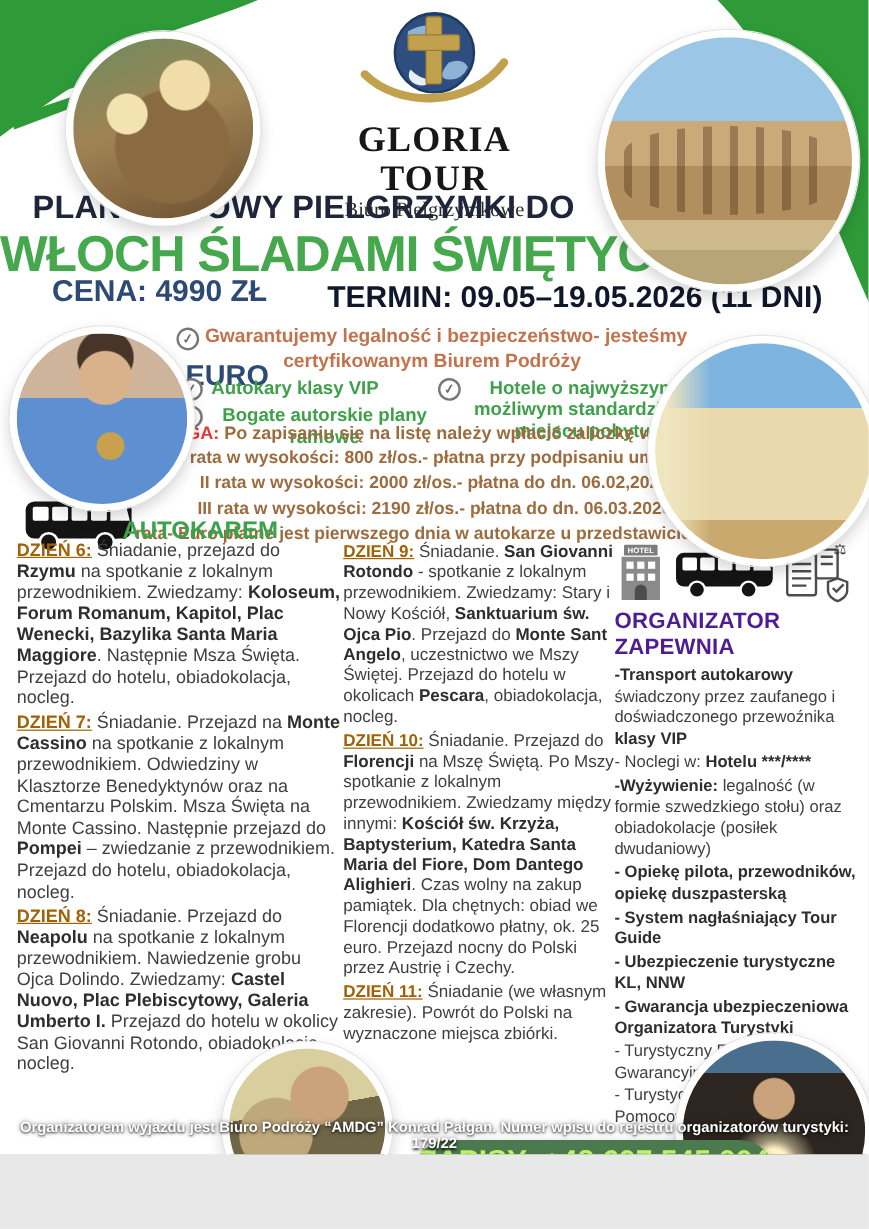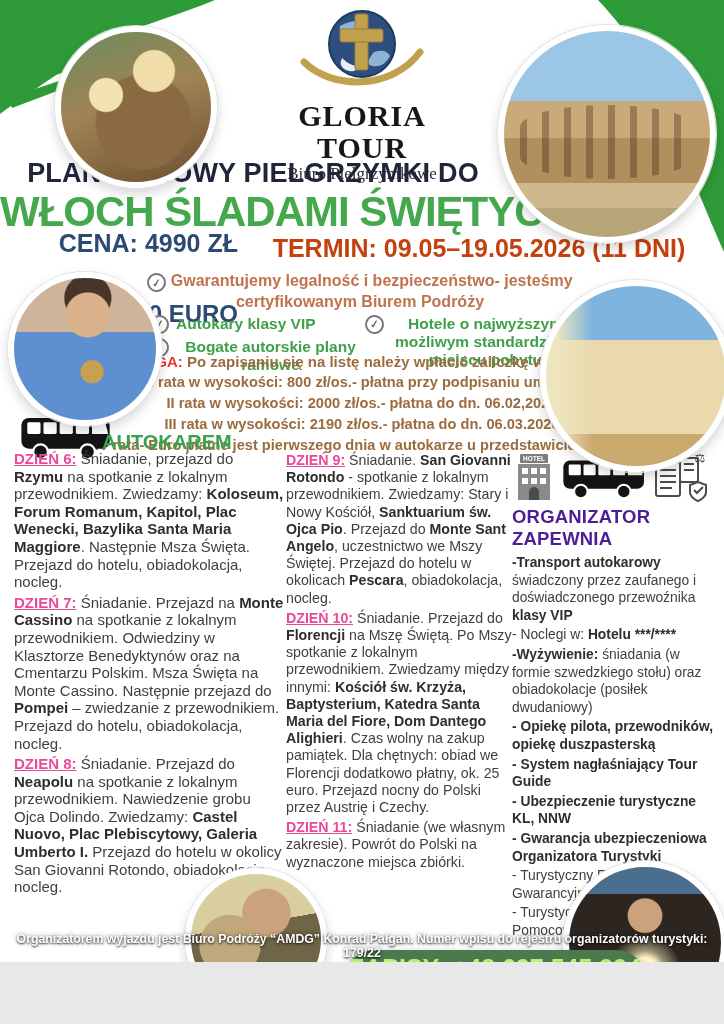--- a/index.html
+++ b/index.html
@@ -25,25 +25,25 @@
   #logo{position:absolute;left:252px;top:6px;width:220px;text-align:center;z-index:2;}
   #logo .brand{font-family:"Liberation Serif",serif;font-weight:700;font-size:30px;
       letter-spacing:1px;color:#171717;line-height:32px;margin-top:2px;}
   #logo .tagline{font-family:"Liberation Serif",serif;font-size:17px;color:#2b2b2b;line-height:19px;}
   
   .surtitle{position:absolute;left:18px;top:158px;width:470px;text-align:center;z-index:2;
       font-size:27px;font-weight:800;color:#20263a;letter-spacing:.2px;}
   .main-title{position:absolute;left:0;top:188px;width:545px;text-align:center;z-index:2;
       font-size:42px;font-weight:800;color:#46a84d;letter-spacing:-1px;white-space:nowrap;}
   .price{position:absolute;left:28px;top:230px;width:210px;z-index:2;color:#2c4a73;
-      font-weight:800;text-align:right;}
+      font-weight:800;text-align:center;}
   .price .l1{font-size:25px;line-height:27px;}
   .price .l2{font-size:24px;line-height:26px;padding-left:52px;margin-top:44px;}
   .termin{position:absolute;left:236px;top:234px;width:486px;z-index:2;text-align:center;
-      font-size:25px;font-weight:800;color:#c2410c;}
+      font-size:25px;font-weight:800;color:#0f172a;}
   
   .guar-lead{position:absolute;left:138px;top:271px;width:444px;text-align:center;z-index:2;
       font-size:16px;font-weight:800;color:#c1734d;line-height:20px;}
   .check{display:inline-flex;align-items:center;justify-content:center;width:15px;height:15px;
       border:2px solid #787878;border-radius:50%;color:#6d6d6d;font-size:11px;font-weight:700;
       flex:none;transform:rotate(-8deg);background:#fff;}
   .guar-cols{position:absolute;left:150px;top:315px;width:430px;display:flex;z-index:2;}
   .guar-col{flex:1;}
   .chk-row{display:flex;gap:7px;margin-bottom:4px;align-items:flex-start;}
   .chk-txt{font-size:15.5px;font-weight:800;color:#3fa04a;line-height:18px;text-align:center;}
@@ -65,21 +65,21 @@
       linear-gradient(90deg,#efe5bf 6% ,rgba(0,0,0,0) 26%),
       linear-gradient(180deg,#7db4e0 0 30%,#ead9ad 30% 82%,#caa96f 82%);}
   
   .col{position:absolute;z-index:2;}
   #col1{left:14px;top:450px;width:270px;}
   #col2{left:286px;top:452px;width:226px;}
   #col3{left:512px;top:446px;width:206px;}
   .day{margin:0 0 3px;}
   #col1 .day{font-size:15px;line-height:17.6px;}
   #col2 .day{font-size:14.2px;line-height:17.2px;}
-  .day-label{color:#ec4899;font-weight:800;text-decoration:underline;}
+  .day-label{color:#a16207;font-weight:800;text-decoration:underline;}
   .b{font-weight:800;color:#2e2e2e;}
   #bus-main{position:absolute;left:16px;top:412px;width:102px;height:50px;z-index:2;}
   #autokarem{position:absolute;left:102px;top:431px;z-index:2;font-size:20px;font-weight:800;color:#3aa24b;}
   
   .org-icons{display:flex;align-items:flex-end;gap:6px;height:56px;margin-bottom:2px;}
   .org-heading{font-size:18.5px;font-weight:800;color:#4c1d95;margin:4px 0 4px;letter-spacing:.2px;}
   .org-item{margin:0 0 2px;font-size:13.8px;line-height:17.6px;}
   
   #strip{position:absolute;left:0;top:903px;width:724px;height:121px;z-index:1;
     clip-path:polygon(0 14%,5% 6%,11% 12%,18% 3%,26% 10%,34% 5%,43% 12%,52% 4%,61% 10%,70% 3%,79% 9%,88% 4%,95% 10%,100% 6%,100% 100%,0 100%);
@@ -245,21 +245,21 @@
         <line x1="30" y1="18" x2="40" y2="18" stroke="#4c4c4c" stroke-width="2"></line>
         <text x="46" y="10" font-size="12" fill="#3c3c3c" text-anchor="middle">⚖</text>
         <path d="M44 30 l8 3 v7 c0 6 -8 9 -8 9 c0 0 -8 -3 -8 -9 v-7 Z" fill="#fff" stroke="#4c4c4c" stroke-width="2"></path>
         <path d="M40 38 l3 3 l6 -6" fill="none" stroke="#4c4c4c" stroke-width="2"></path>
       </svg>
     </div>
     <div class="org-heading">ORGANIZATOR ZAPEWNIA</div>
     <div>
         <p class="org-item"><span class="b">-Transport autokarowy</span><span> świadczony przez zaufanego i doświadczonego przewoźnika </span><span class="b">klasy VIP</span></p>
         <p class="org-item"><span>- Noclegi w: </span><span class="b">Hotelu ***/****</span></p>
-        <p class="org-item"><span class="b">-Wyżywienie:</span><span> śniadania (w formie szwedzkiego stołu) oraz obiadokolacje (posiłek dwudaniowy)</span></p>
+        <p class="org-item"><span class="b">-Wyżywienie:</span><span> legalność (w formie szwedzkiego stołu) oraz obiadokolacje (posiłek dwudaniowy)</span></p>
         <p class="org-item"><span class="b">- Opiekę pilota, przewodników, opiekę duszpasterską</span></p>
         <p class="org-item"><span class="b">- System nagłaśniający Tour Guide</span></p>
         <p class="org-item"><span class="b">- Ubezpieczenie turystyczne KL, NNW</span></p>
         <p class="org-item"><span class="b">- Gwarancja ubezpieczeniowa Organizatora Turystyki</span></p>
         <p class="org-item"><span>- Turystyczny Fundusz Gwarancyjny</span></p>
         <p class="org-item"><span>- Turystyczny Fundusz Pomocowy</span></p>
       </div>
   </div>
 
   <div id="strip"></div>

